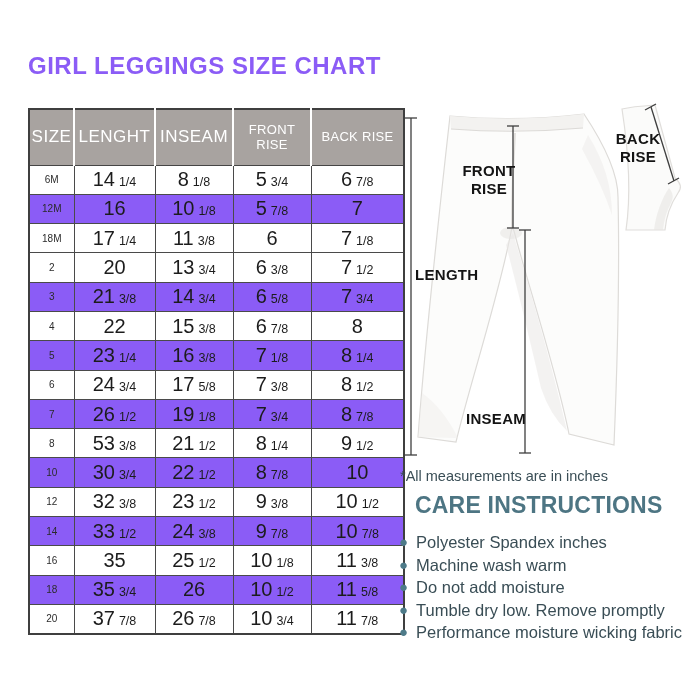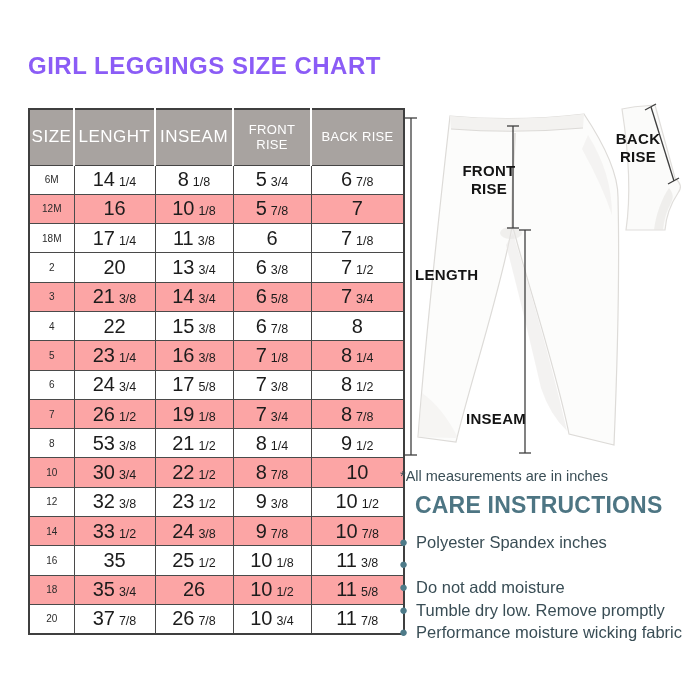--- a/index.html
+++ b/index.html
@@ -23,21 +23,21 @@
   .size-table th { background:#a8a3a0; color:#ffffff; font-weight:400; height:56px;
                    text-align:center; vertical-align:middle; font-size:17px; letter-spacing:0.5px;
                    border-left:2px solid #ffffff; border-right:2px solid #ffffff;
                    border-bottom:1px solid #454545; }
   .size-table th:first-child { border-left:none; }
   .size-table th:last-child  { border-right:none; }
   .size-table th.small { font-size:13px; line-height:1.2; letter-spacing:0.3px; }
 
   .size-table td { border:1px solid #4a4a4a; height:29.3px; text-align:center;
                    vertical-align:middle; background:#ffffff; white-space:nowrap; }
-  .size-table tr.alt td { background:#fca5a5; }
+  .size-table tr.alt td { background:#8b5cf6; }
   .size-table td.size-cell { font-size:10px; color:#2b2b2b; }
   .size-table td.value-cell .whole { font-size:20px; color:#1c1c1c; }
   .size-table td.value-cell .frac  { font-size:12.5px; color:#1c1c1c; margin-left:4px; }
 
   
   .diagram { position:absolute; left:398px; top:93px; width:302px; height:382px; }
 
   
   .footnote { position:absolute; left:400px; top:468px; font-size:14.5px; color:#3a4e56; }
   .care-heading { position:absolute; left:415px; top:492px; font-size:23px; font-weight:700;
@@ -262,20 +262,21 @@
 
   <div class="care-heading">CARE INSTRUCTIONS</div>
 
   <ul class="care-list">
       <li>
         <span class="dot">●</span>
         <span>Polyester Spandex inches</span>
       </li>
       <li>
         <span class="dot">●</span>
+        <span>Machine wash warm</span>
       </li>
       <li>
         <span class="dot">●</span>
         <span>Do not add moisture</span>
       </li>
       <li>
         <span class="dot">●</span>
         <span>Tumble dry low. Remove promptly</span>
       </li>
       <li>

